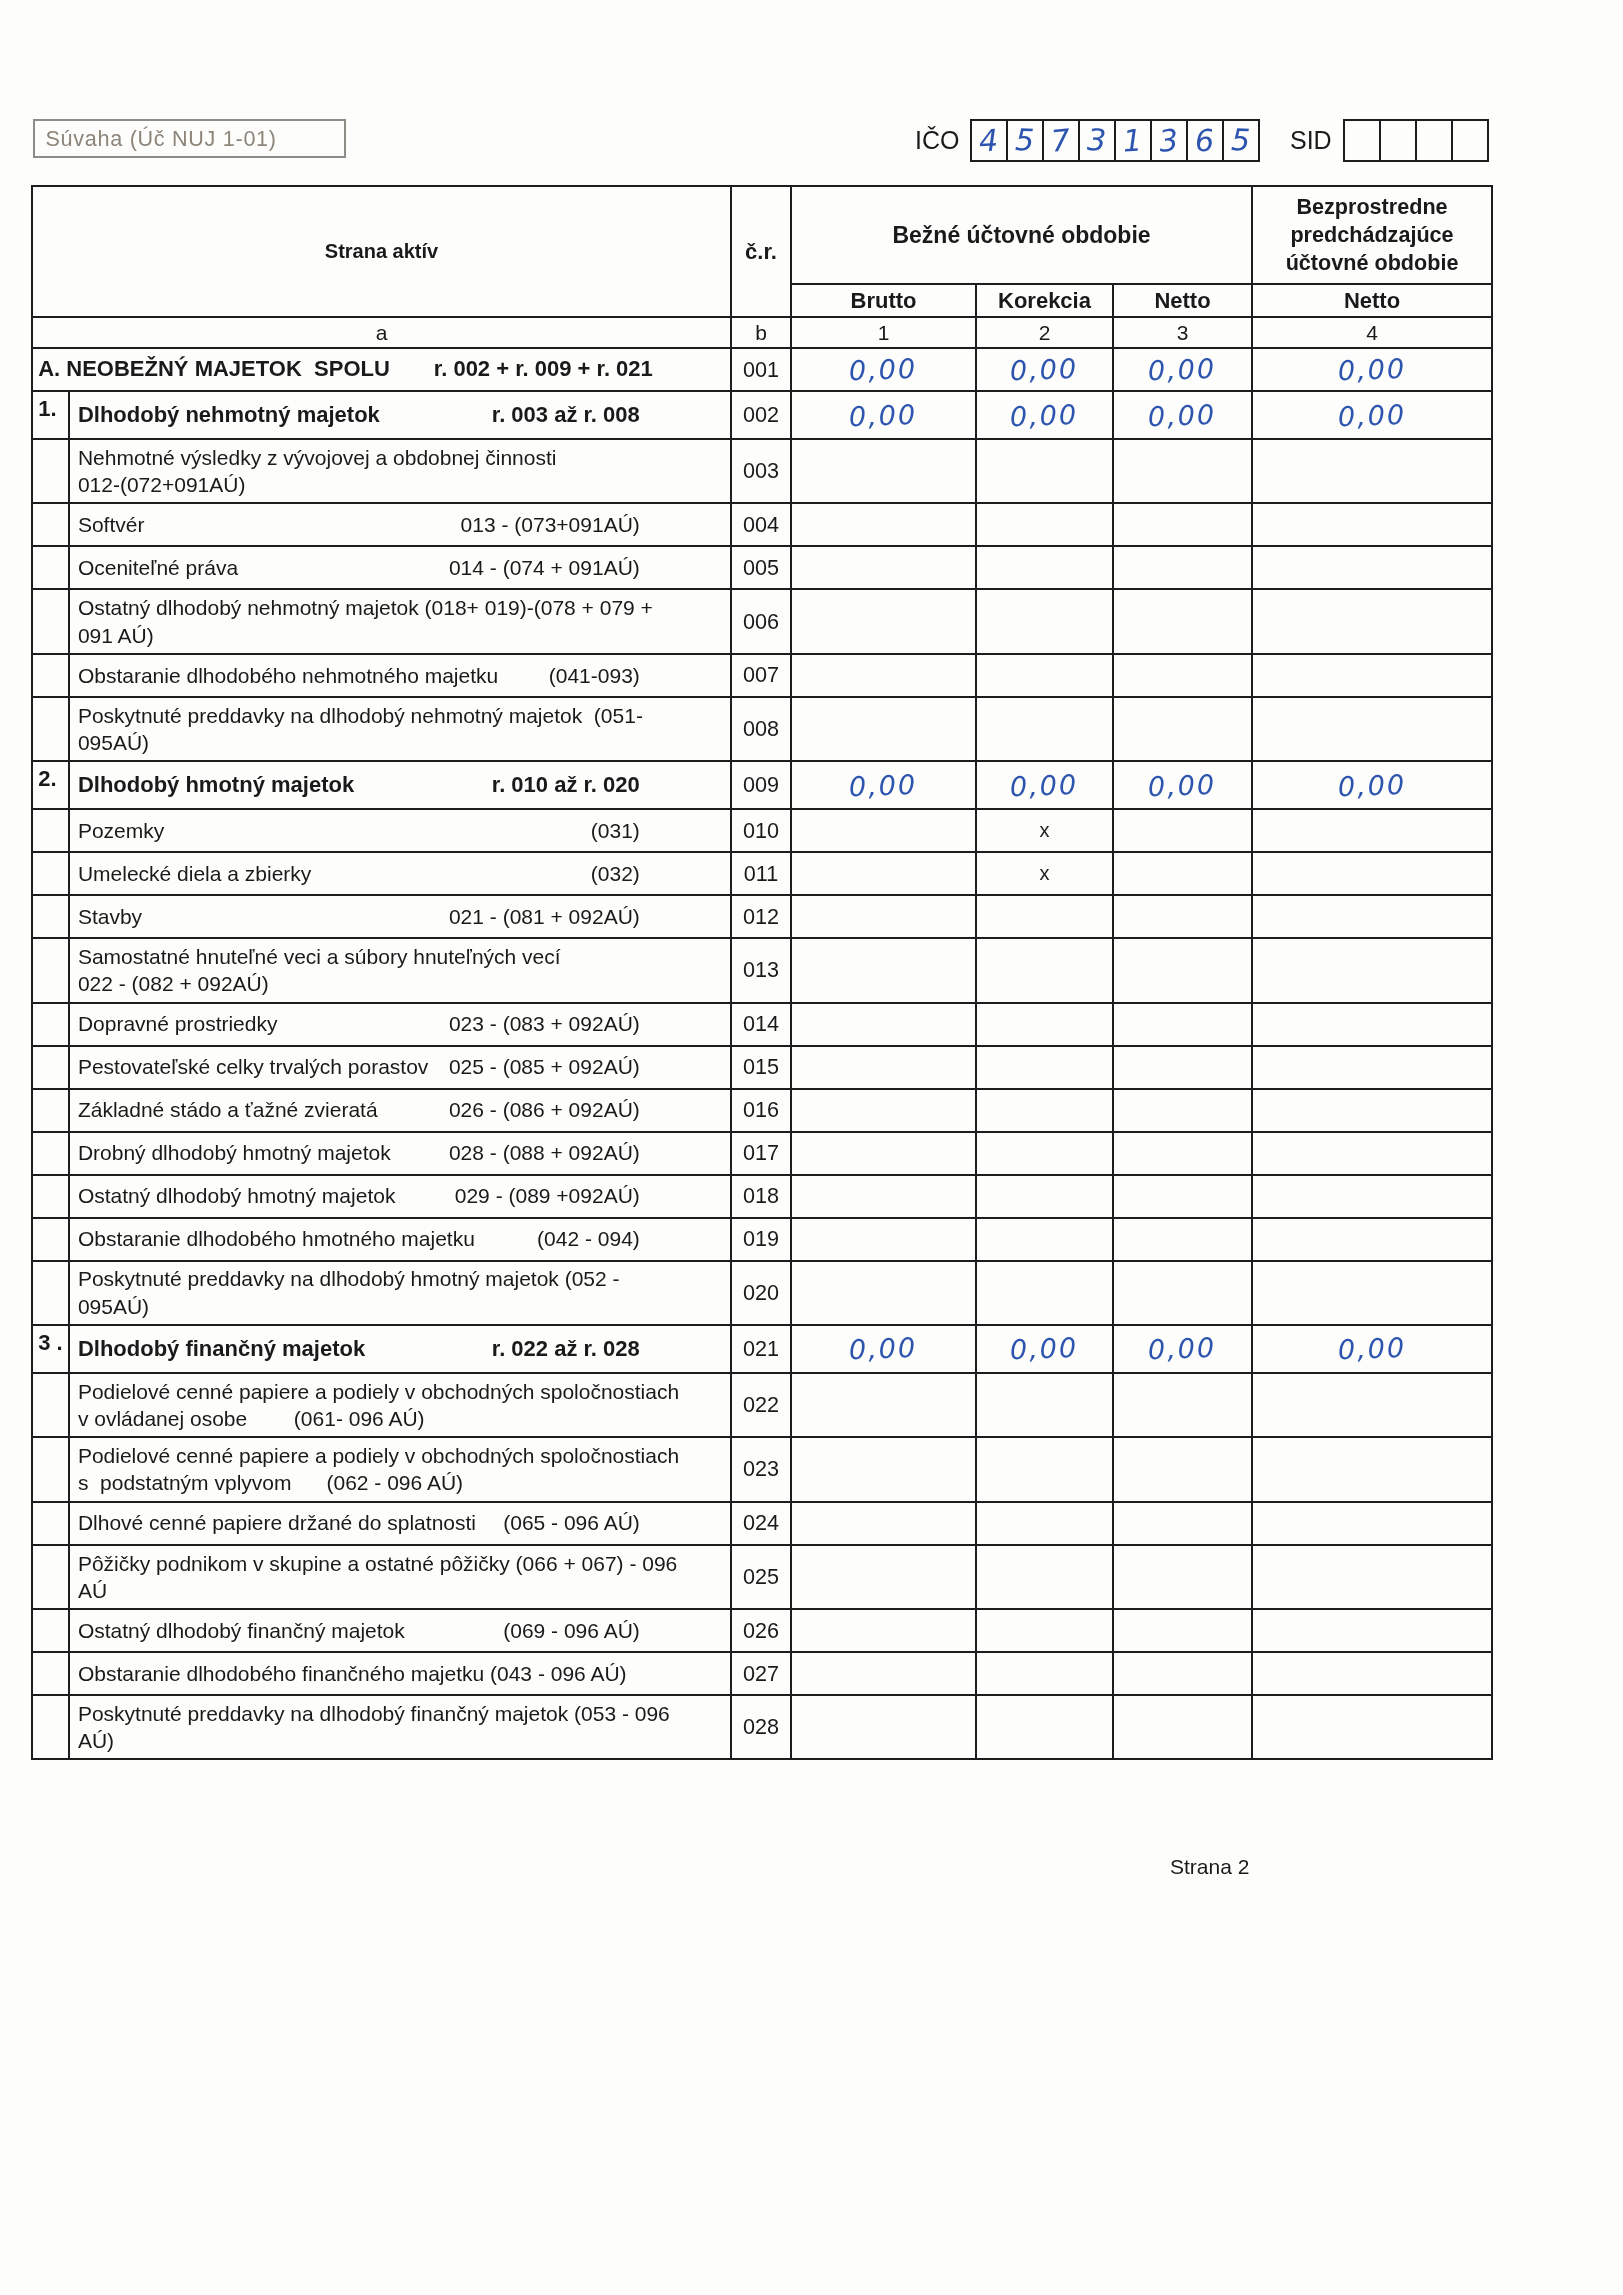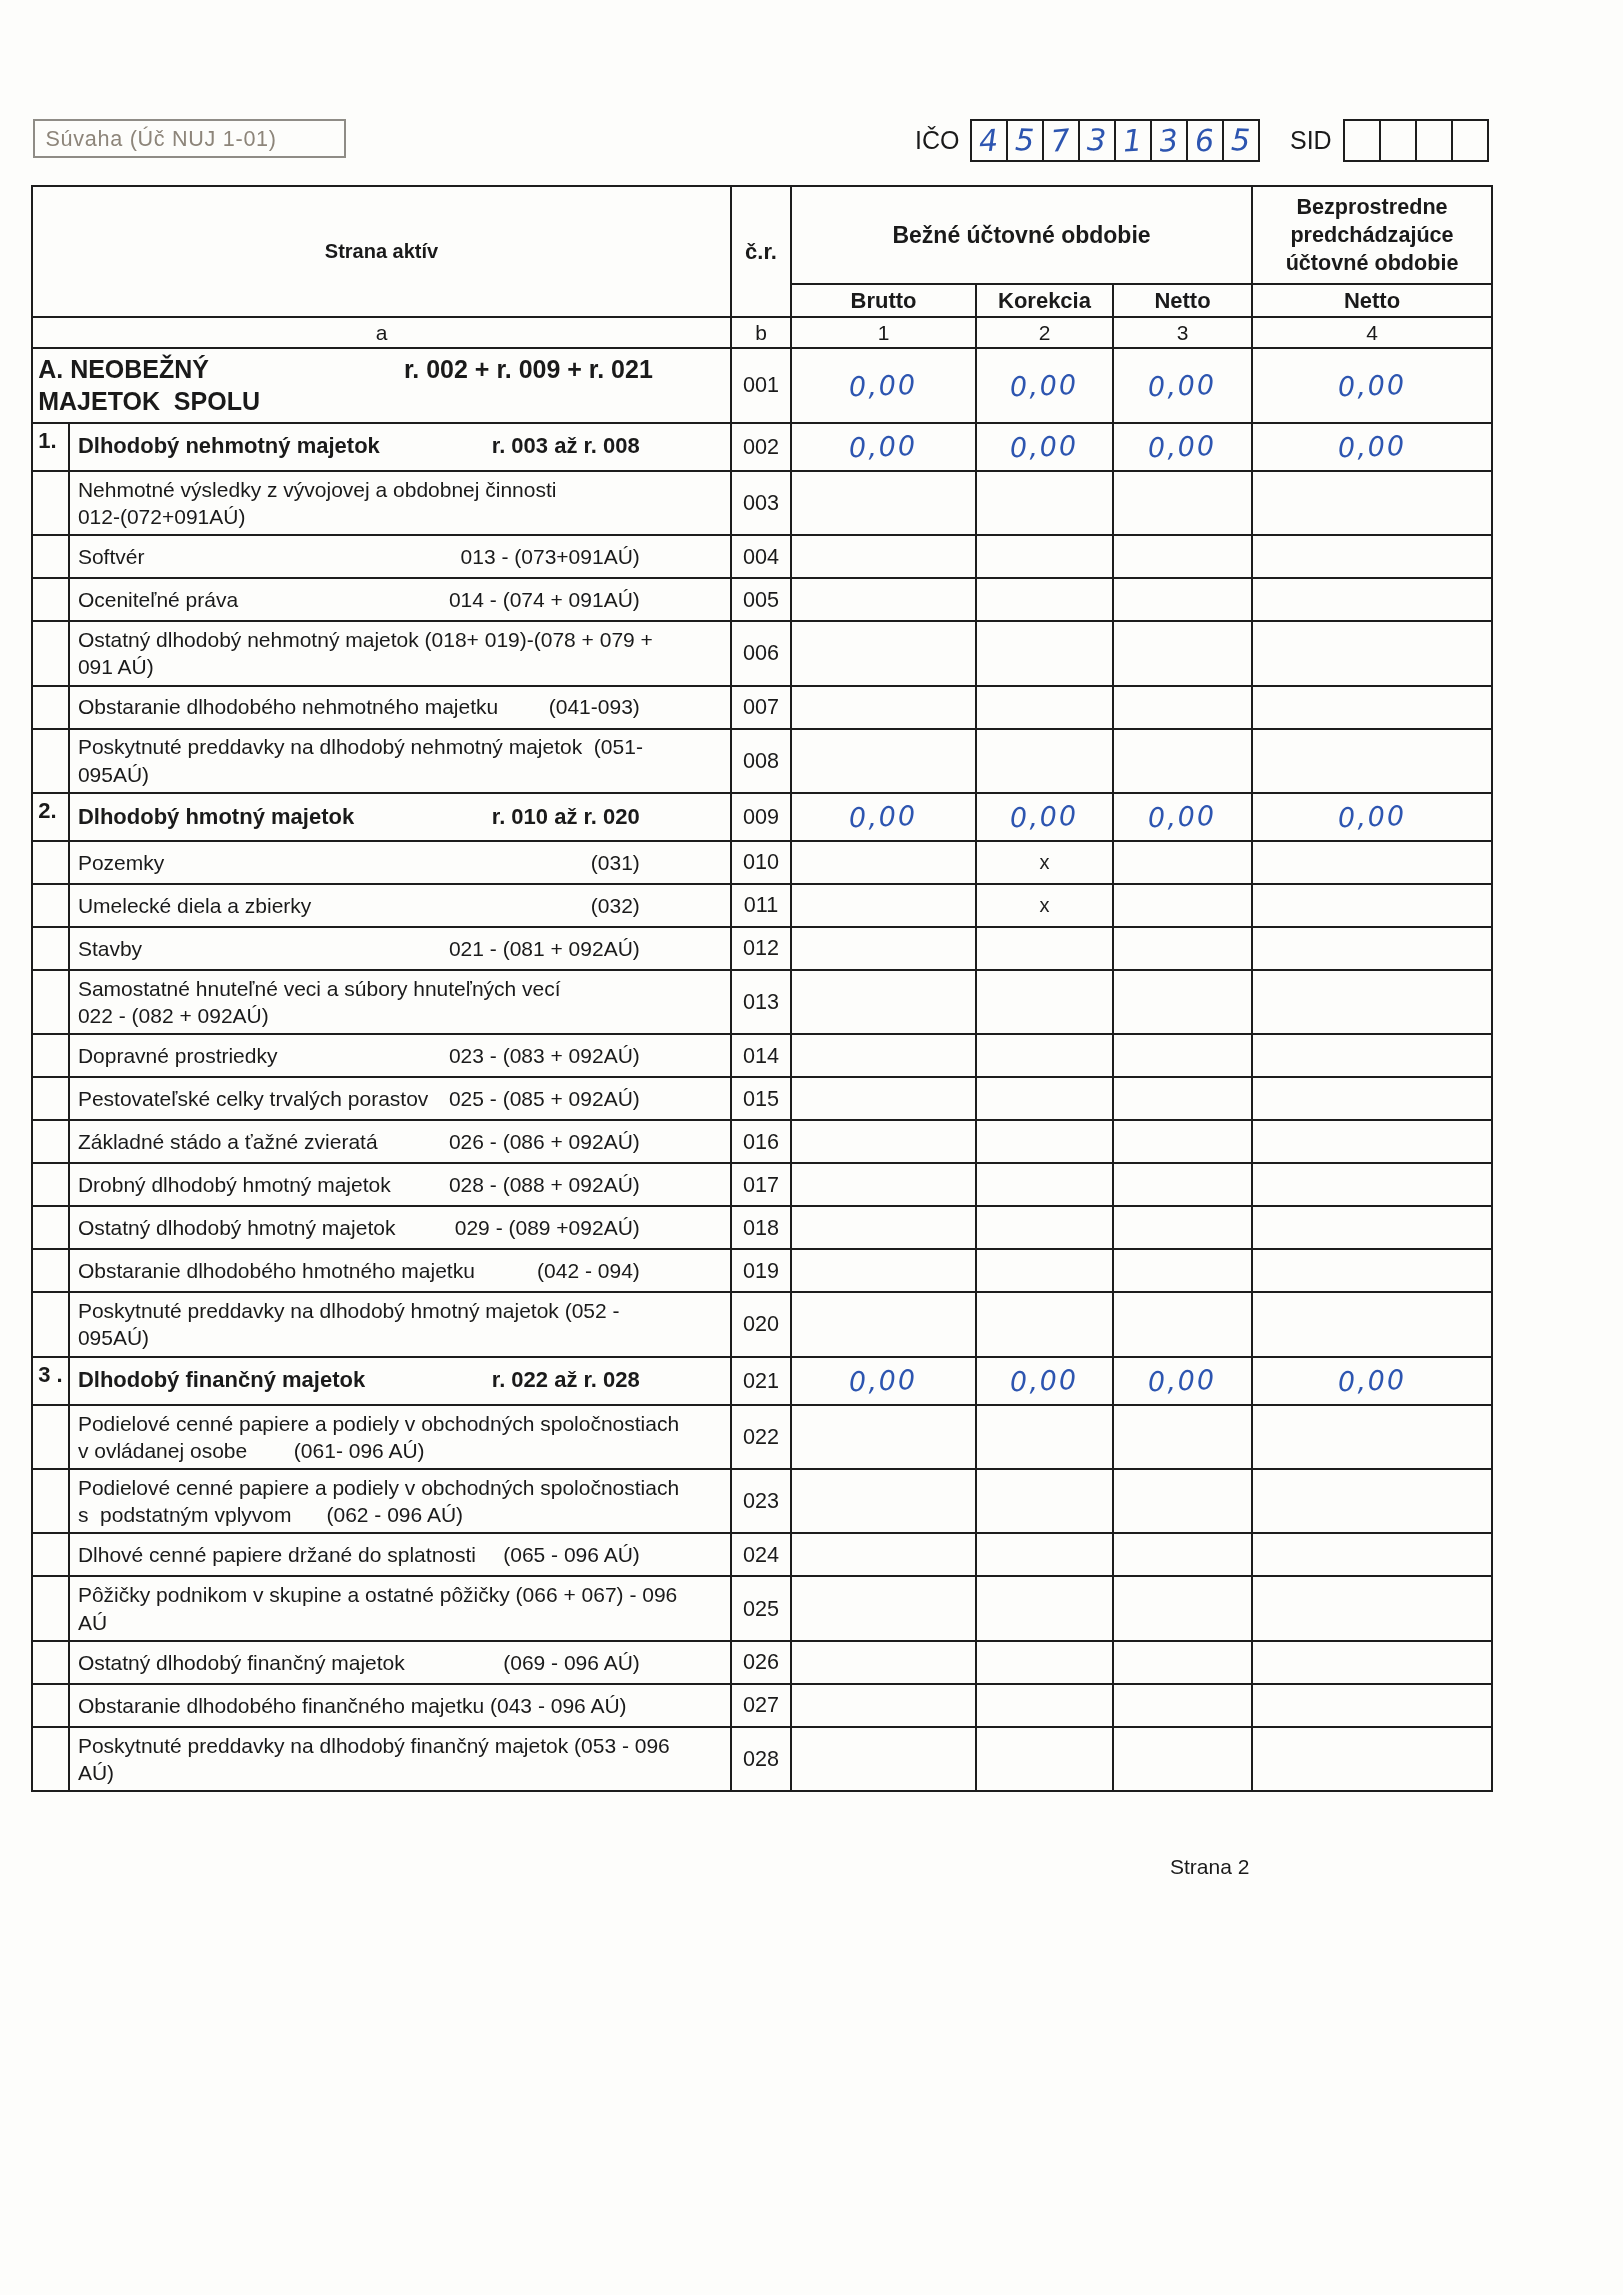--- a/index.html
+++ b/index.html
@@ -74,21 +74,21 @@
   }
   .lbl {
     flex:1; padding:3.9px 5.2px 3.9px 7.9px;
     display:flex; flex-direction:column; justify-content:center;
     font-size:21px; line-height:1.3;
   }
   .lbl-line.split { display:flex; justify-content:space-between; align-items:baseline; }
   .code { white-space:nowrap; padding-right:85px;text-align:right; }
   .arow.section .lbl-text, .arow.section .code { font-weight:700; font-size:22px; }
   .arow.major .lbl { padding-left:5.2px; }
-  .arow.major .lbl-text, .arow.major .code { font-weight:700; font-size:25px; }
+  .arow.major .lbl-text, .arow.major .code { font-weight:700; font-size:22px; }
   .arow.major .code { padding-right:72px; }
 
   td.col-b { text-align:center; vertical-align:middle; font-size:21.6px; }
   td.val   { text-align:center; vertical-align:middle; }
   .hand {
     font-family:"DejaVu Sans", sans-serif;
     font-style:italic;
     color:#2d55b0; font-size:27px; letter-spacing:2px;
     display:inline-block; transform:rotate(-2deg);
   }

